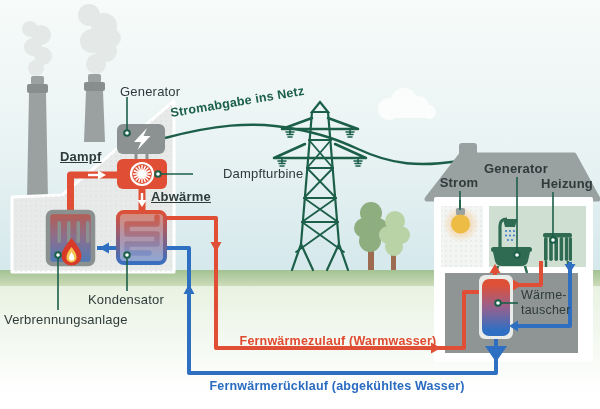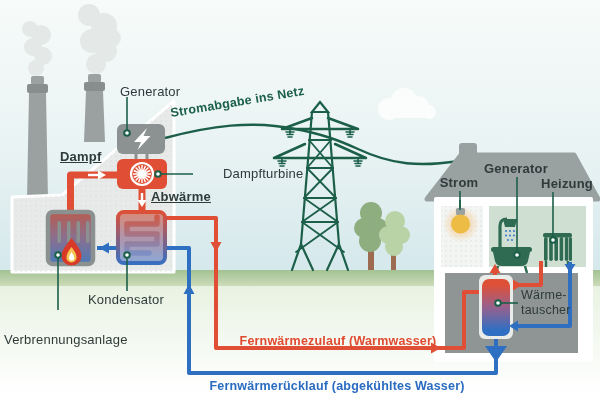--- a/index.html
+++ b/index.html
@@ -284,21 +284,21 @@
     <circle cx="498" cy="303" r="2.8"></circle>
   </g>
 </svg>
 
 <div class="lbl" style="left:120px;top:84px;">Generator</div>
 <div class="lbl bold green rot" style="left:172px;top:106px;font-size:12.5px;">Stromabgabe ins Netz</div>
 <div class="lbl bold" style="left:60px;top:149px;text-decoration:underline;">Dampf</div>
 <div class="lbl" style="left:197px;top:166px;margin-left:26px;">Dampfturbine</div>
 <div class="lbl bold" style="left:151px;top:189px;text-decoration:underline;">Abwärme</div>
 <div class="lbl" style="left:88px;top:292px;">Kondensator</div>
-<div class="lbl" style="left:4px;top:312px;margin-top:20px;">Verbrennungsanlage</div>
+<div class="lbl" style="left:4px;top:312px;">Verbrennungsanlage</div>
 <div class="lbl bold center" style="left:426px;top:175px;width:66px;">Strom</div>
 <div class="lbl bold center" style="left:466px;top:161px;width:100px;">Generator</div>
 <div class="lbl bold center" style="left:523px;top:176px;width:70px;text-align:right;">Heizung</div>
 <div class="lbl small" style="left:521px;top:288px;">
   <div>Wärme-</div>
   <div>tauscher</div>
 </div>
 <div class="lbl bold red center small" style="left:188px;top:334px;width:300px;">Fernwärmezulauf (Warmwasser)</div>
 <div class="lbl bold blue center small" style="left:157px;top:379px;width:360px;">Fernwärmerücklauf (abgekühltes Wasser)</div>
 </div>

